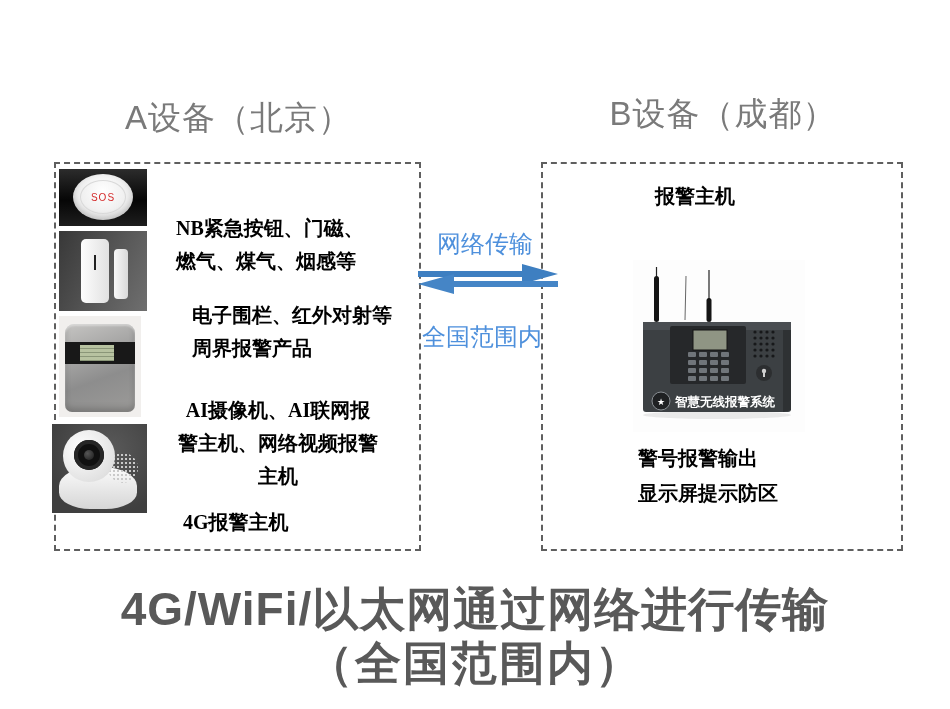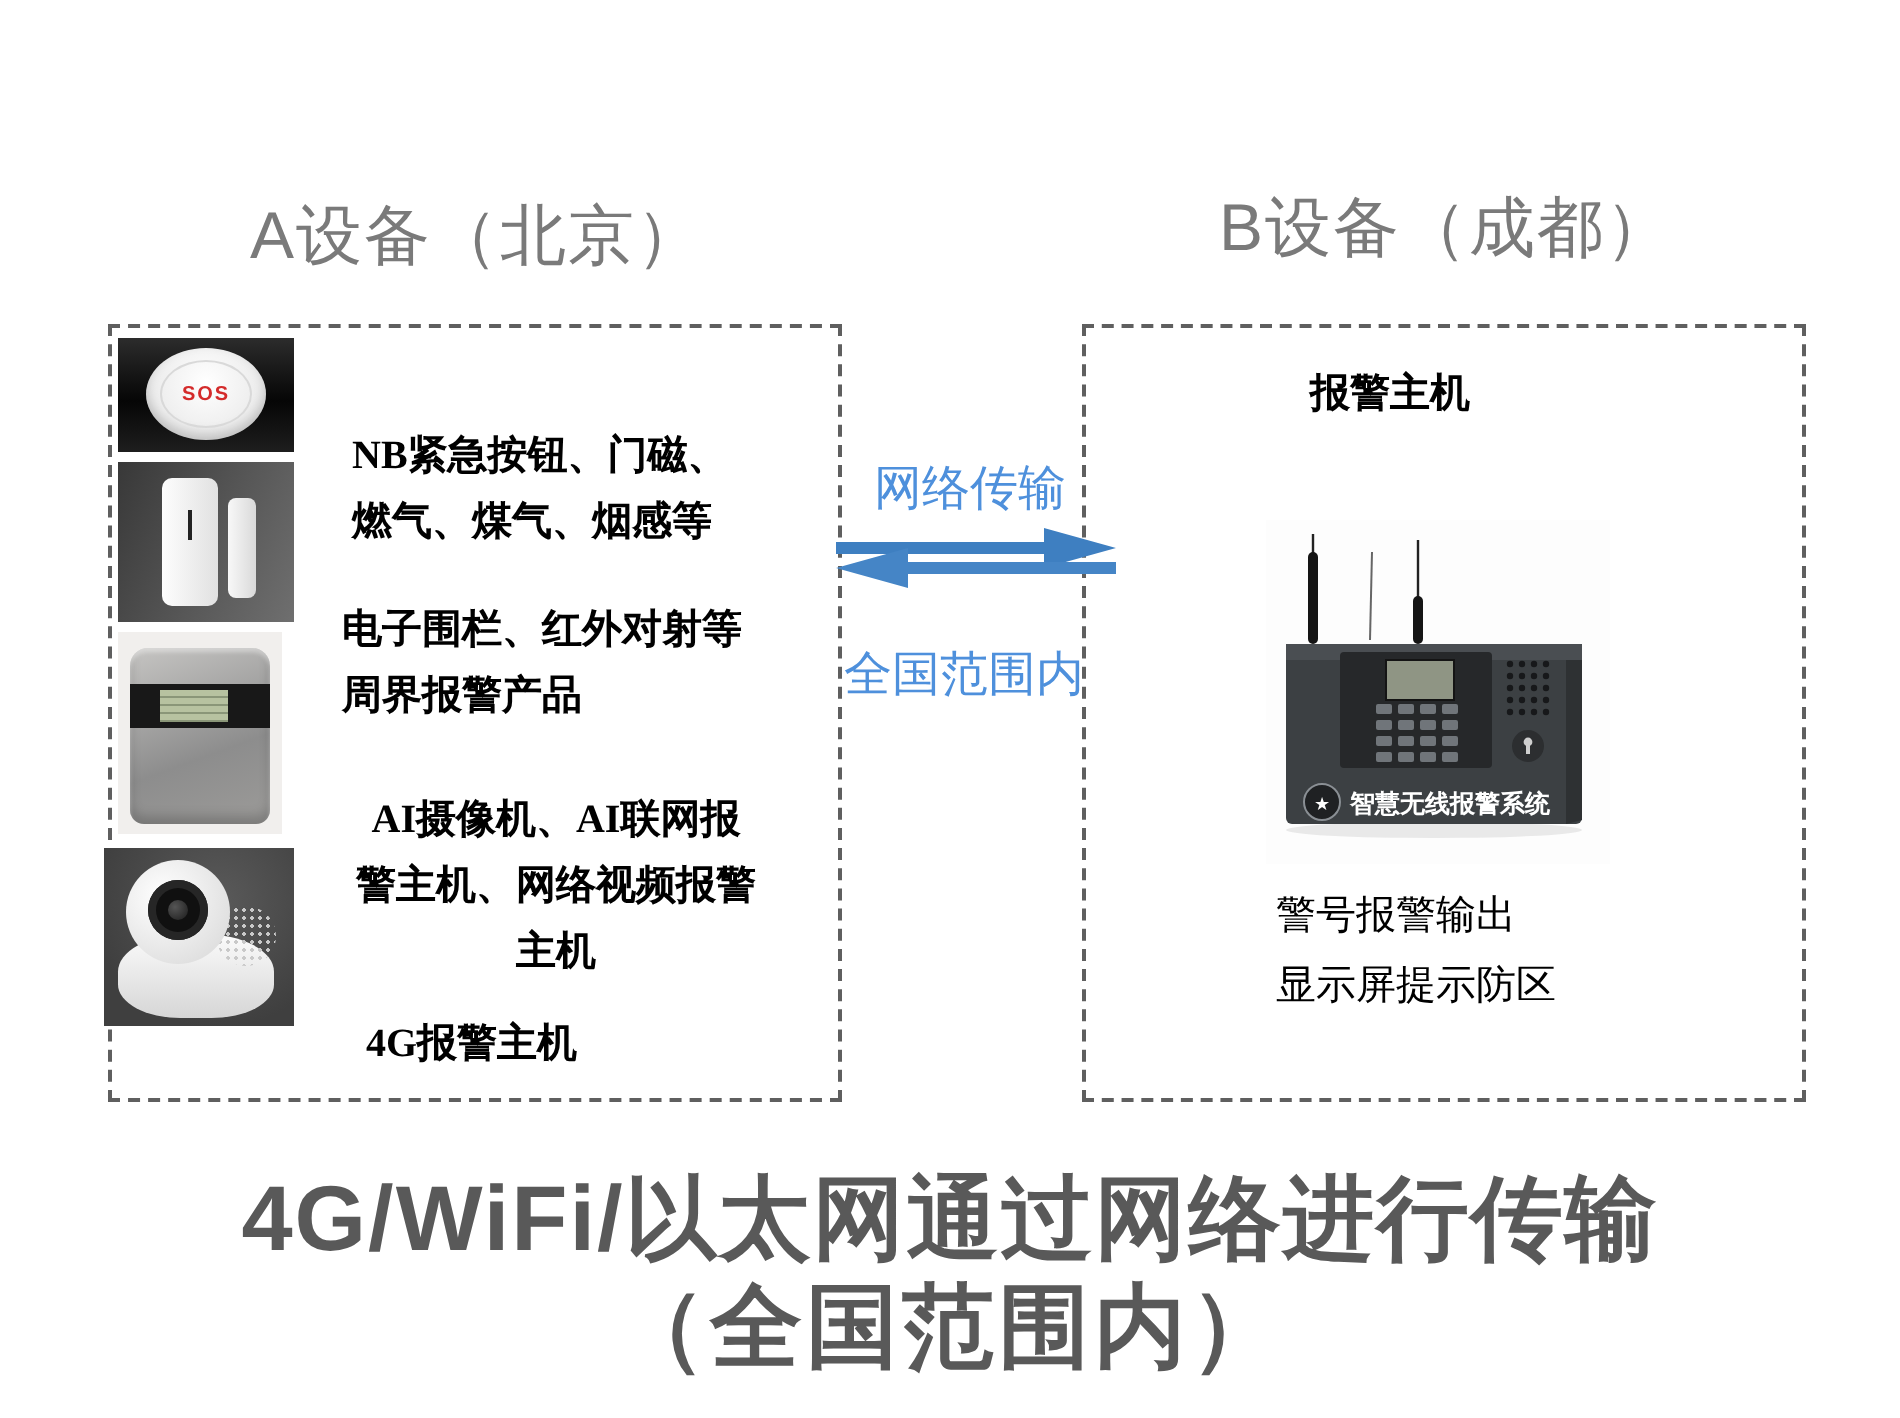--- a/index.html
+++ b/index.html
@@ -18,48 +18,48 @@
 
   
   .dashed-box{border:2px dashed #5f5f5f;box-sizing:border-box;background:transparent;}
   .box-a{left:54px;top:162px;width:367px;height:389px;}
   .box-b{left:541px;top:162px;width:362px;height:389px;}
 
   
   .block{font-family:"Liberation Serif",serif;font-weight:bold;font-size:20px;
          line-height:33px;color:#000;white-space:nowrap;}
   .b1{left:176px;top:212px;}
-  .b2{left:171px;top:299px;}
+  .b2{left:192px;top:299px;}
   .b3{left:178px;top:394px;text-align:center;}
   .b4{left:183px;top:506px;}
 
   
   .host-caption{left:655px;top:183px;font-size:20px;font-weight:bold;color:#000;}
-  .rblock{left:638px;top:441px;font-size:20px;font-weight:normal;color:#000;line-height:35px;white-space:nowrap;}
+  .rblock{left:638px;top:441px;font-size:20px;font-weight:bold;color:#000;line-height:35px;white-space:nowrap;}
 
   
   .link-label{width:140px;text-align:center;font-size:24px;color:#4e90dc;white-space:nowrap;}
   .lnk-top{left:415px;top:228px;}
   .lnk-bot{left:412px;top:297px;margin-top:24px;}
   .arrows{left:418px;top:261px;}
 
   
   .footer-line{left:0;width:950px;text-align:center;font-weight:bold;color:#595959;font-size:46px;}
   .f1{top:579px;letter-spacing:1px;}
   .f2{top:633px;letter-spacing:2px;}
 
   
   .photo{overflow:hidden;}
   .ph-sos{left:59px;top:169px;width:88px;height:57px;
           background:linear-gradient(180deg,#2c2c2c,#060606 55%,#1e1e1e);}
   .sos-disc{position:absolute;left:14px;top:5px;width:60px;height:46px;border-radius:50%;
             background:radial-gradient(circle at 50% 38%,#ffffff,#ececec 65%,#d7d7d7);
             box-shadow:inset 0 -3px 6px rgba(0,0,0,.18);display:flex;align-items:center;justify-content:center;}
   .sos-ring{position:absolute;left:7px;top:6px;width:44px;height:32px;border:1px solid #d9d9d9;border-radius:50%;}
-  .sos-text{font-size:10px;font-weight:bold;color:#d42b2b;letter-spacing:1px;position:relative;}
+  .sos-text{font-size:10px;font-weight:normal;color:#d42b2b;letter-spacing:1px;position:relative;}
 
   .ph-door{left:59px;top:231px;width:88px;height:80px;
            background:linear-gradient(115deg,#383838,#575757 55%,#6f6f6f);}
   .door-main{position:absolute;left:22px;top:8px;width:28px;height:64px;border-radius:5px;
              background:linear-gradient(90deg,#fdfdfd,#e1e1e1);}
   .door-slit{position:absolute;left:35px;top:24px;width:2px;height:15px;background:#222;}
   .door-mag{position:absolute;left:55px;top:18px;width:14px;height:50px;border-radius:4px;
             background:linear-gradient(90deg,#f8f8f8,#d9d9d9);}
 
   .ph-fence{left:59px;top:316px;width:82px;height:101px;background:#f1efed;}

